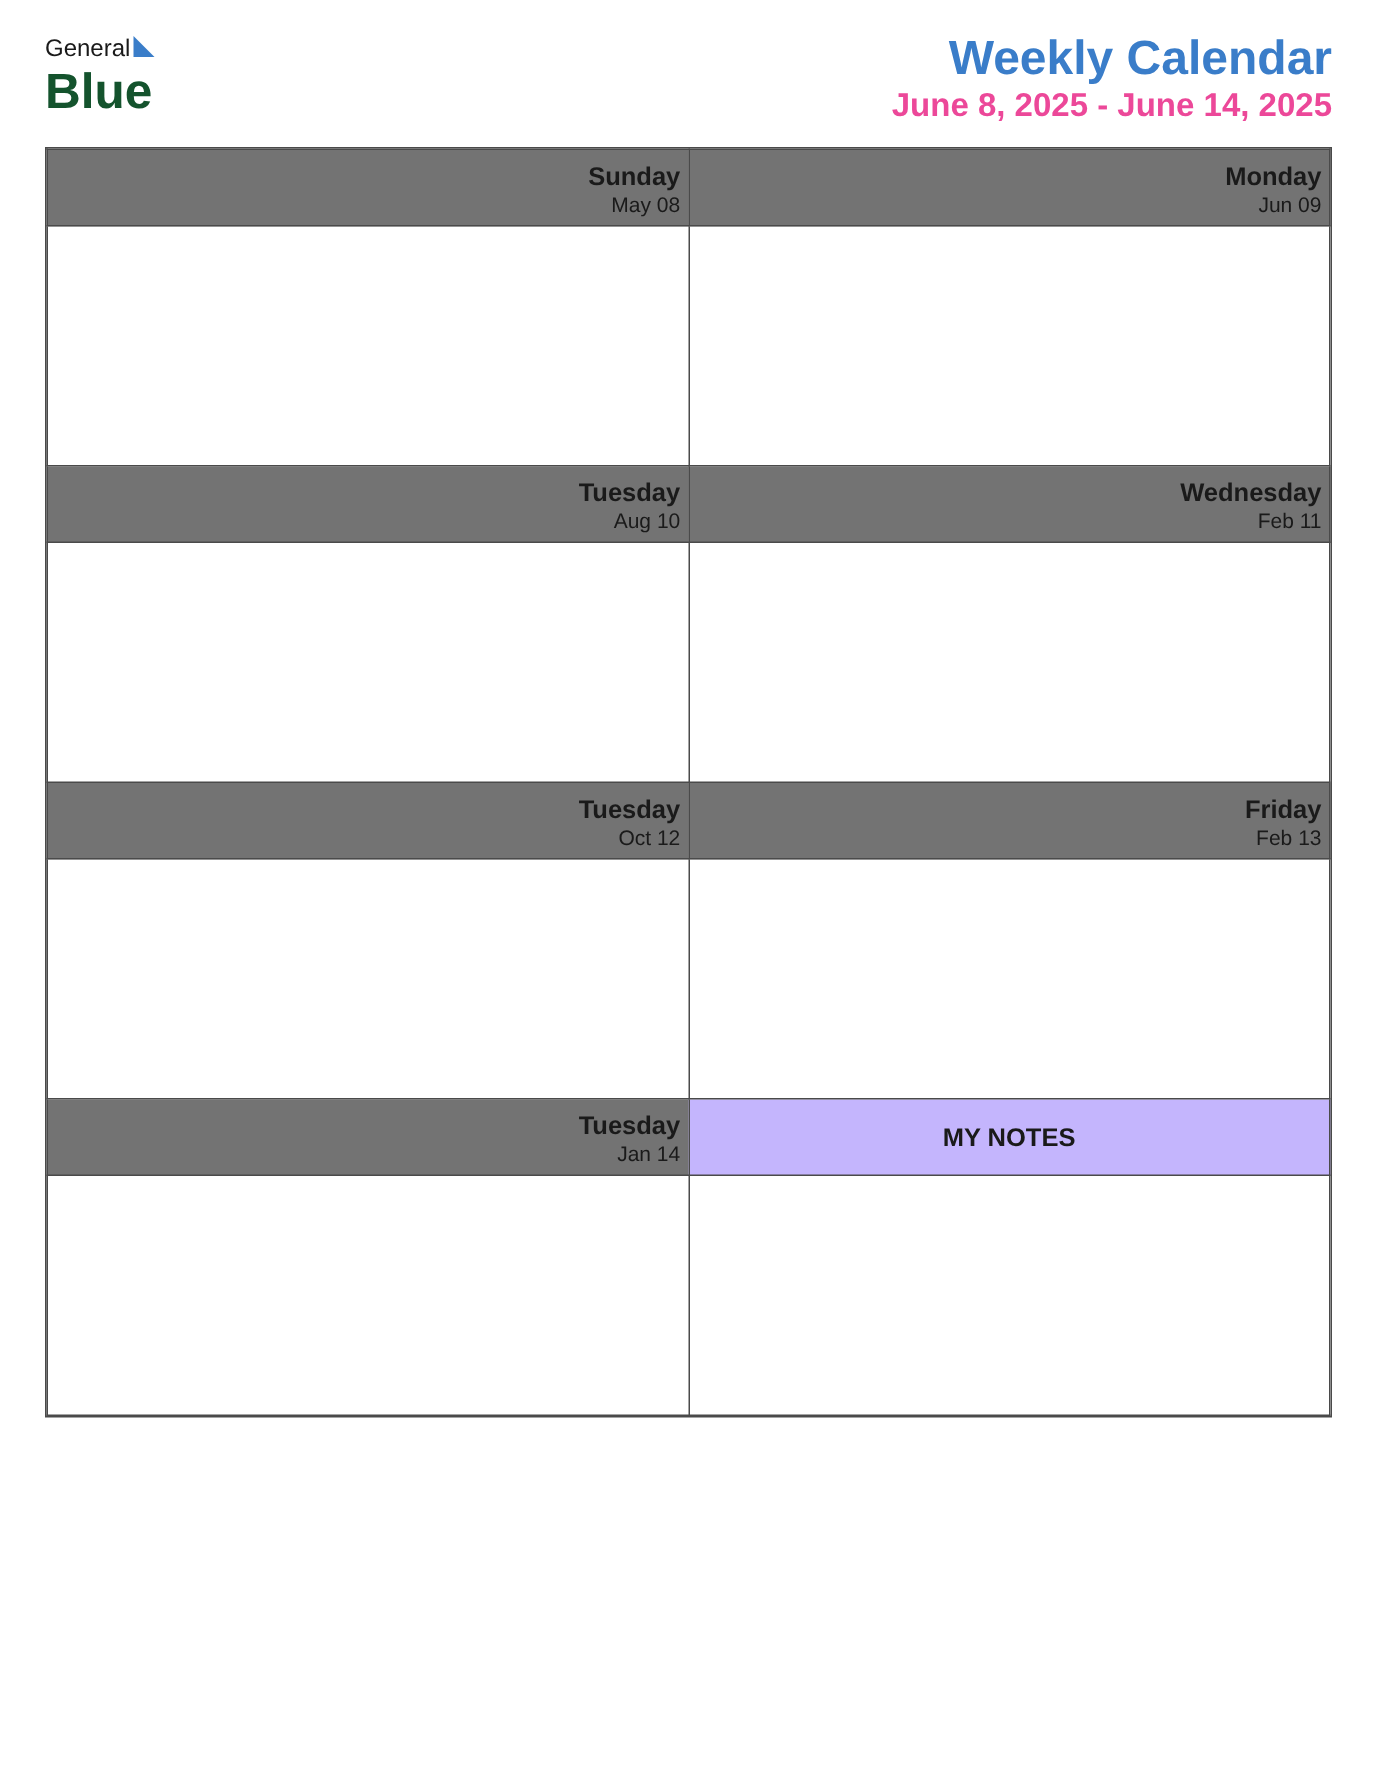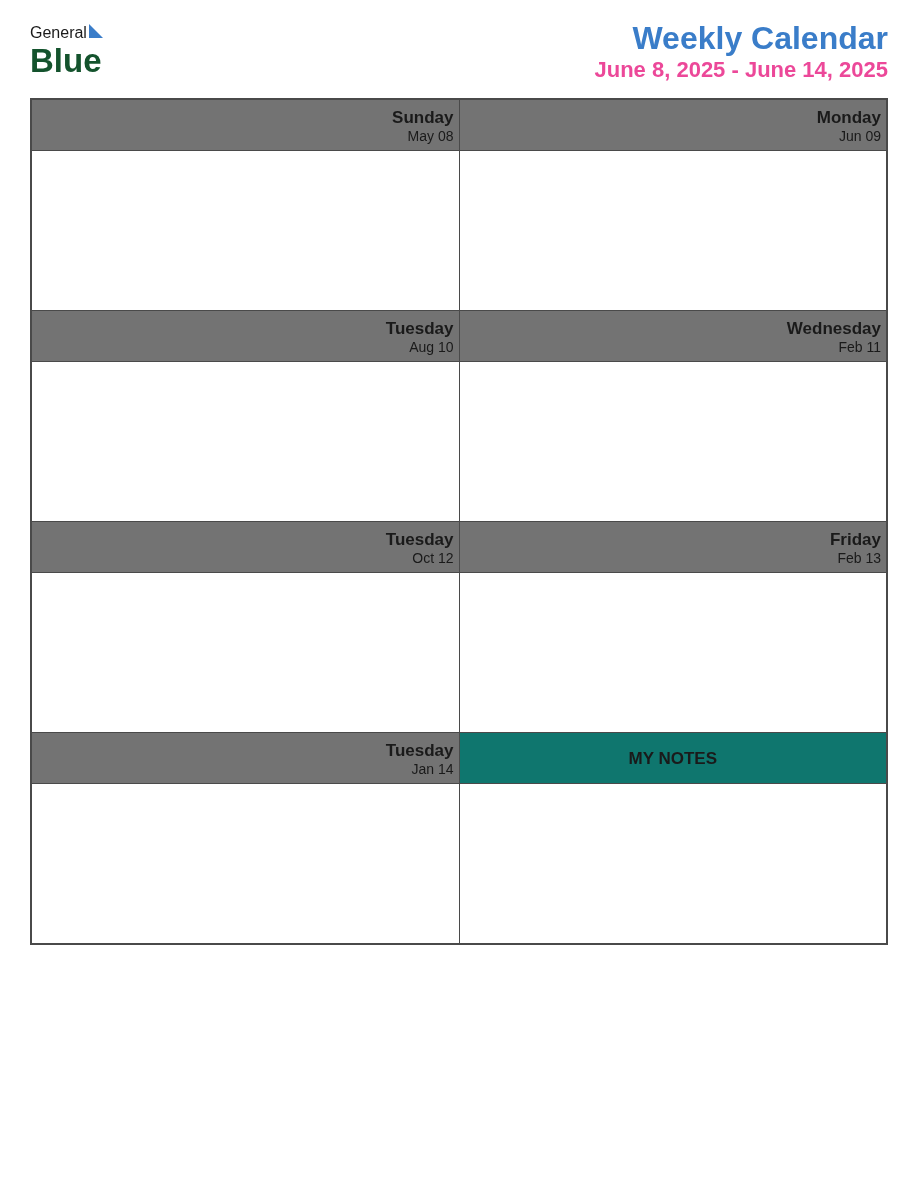--- a/index.html
+++ b/index.html
@@ -105,21 +105,21 @@
 
     .day-cell {
       border: 1.5px solid #4a4a4a;
       height: 160px;
       vertical-align: top;
       padding: 5px;
       background: #fff;
     }
 
     .notes-header {
-      background-color: #0f766e;
+      background-color: #c4b5fd;
       text-align: center;
       padding: 8px 5px 6px 5px;
       border: 1.5px solid #4a4a4a;
       vertical-align: middle;
     }
 
     .notes-header .notes-title {
       font-size: 17px;
       font-weight: bold;
       color: #1a1a1a;

